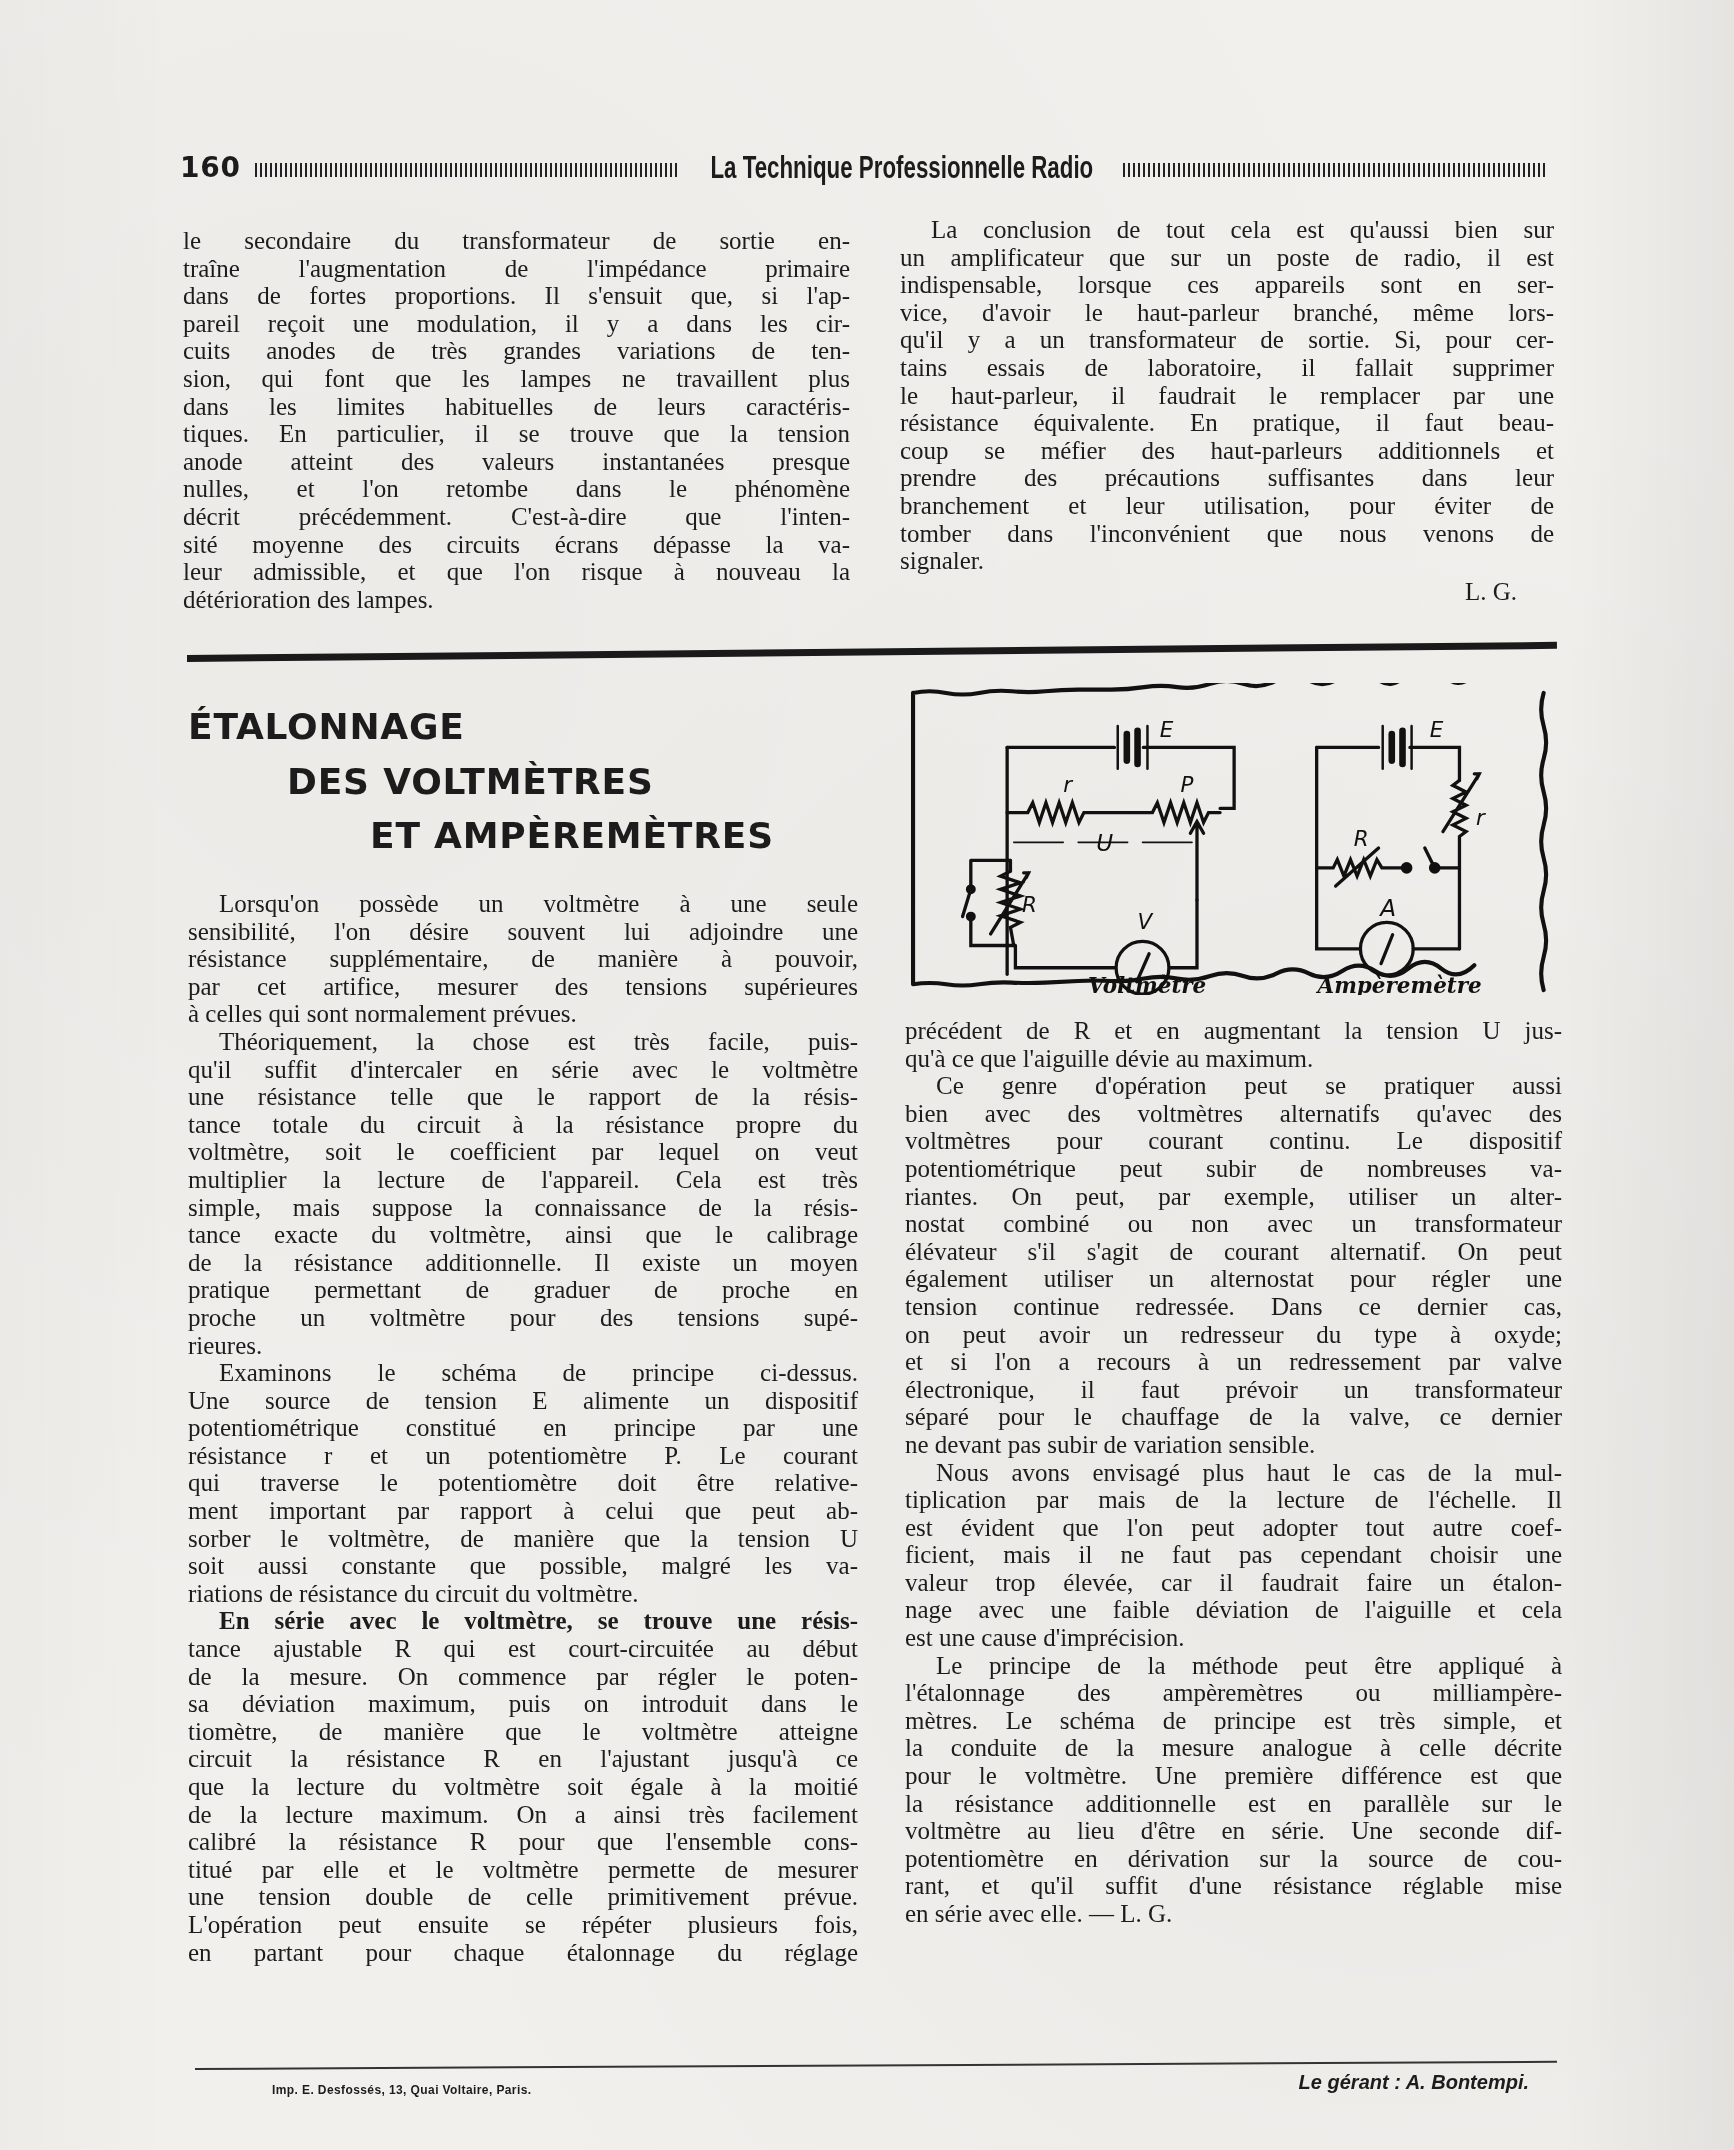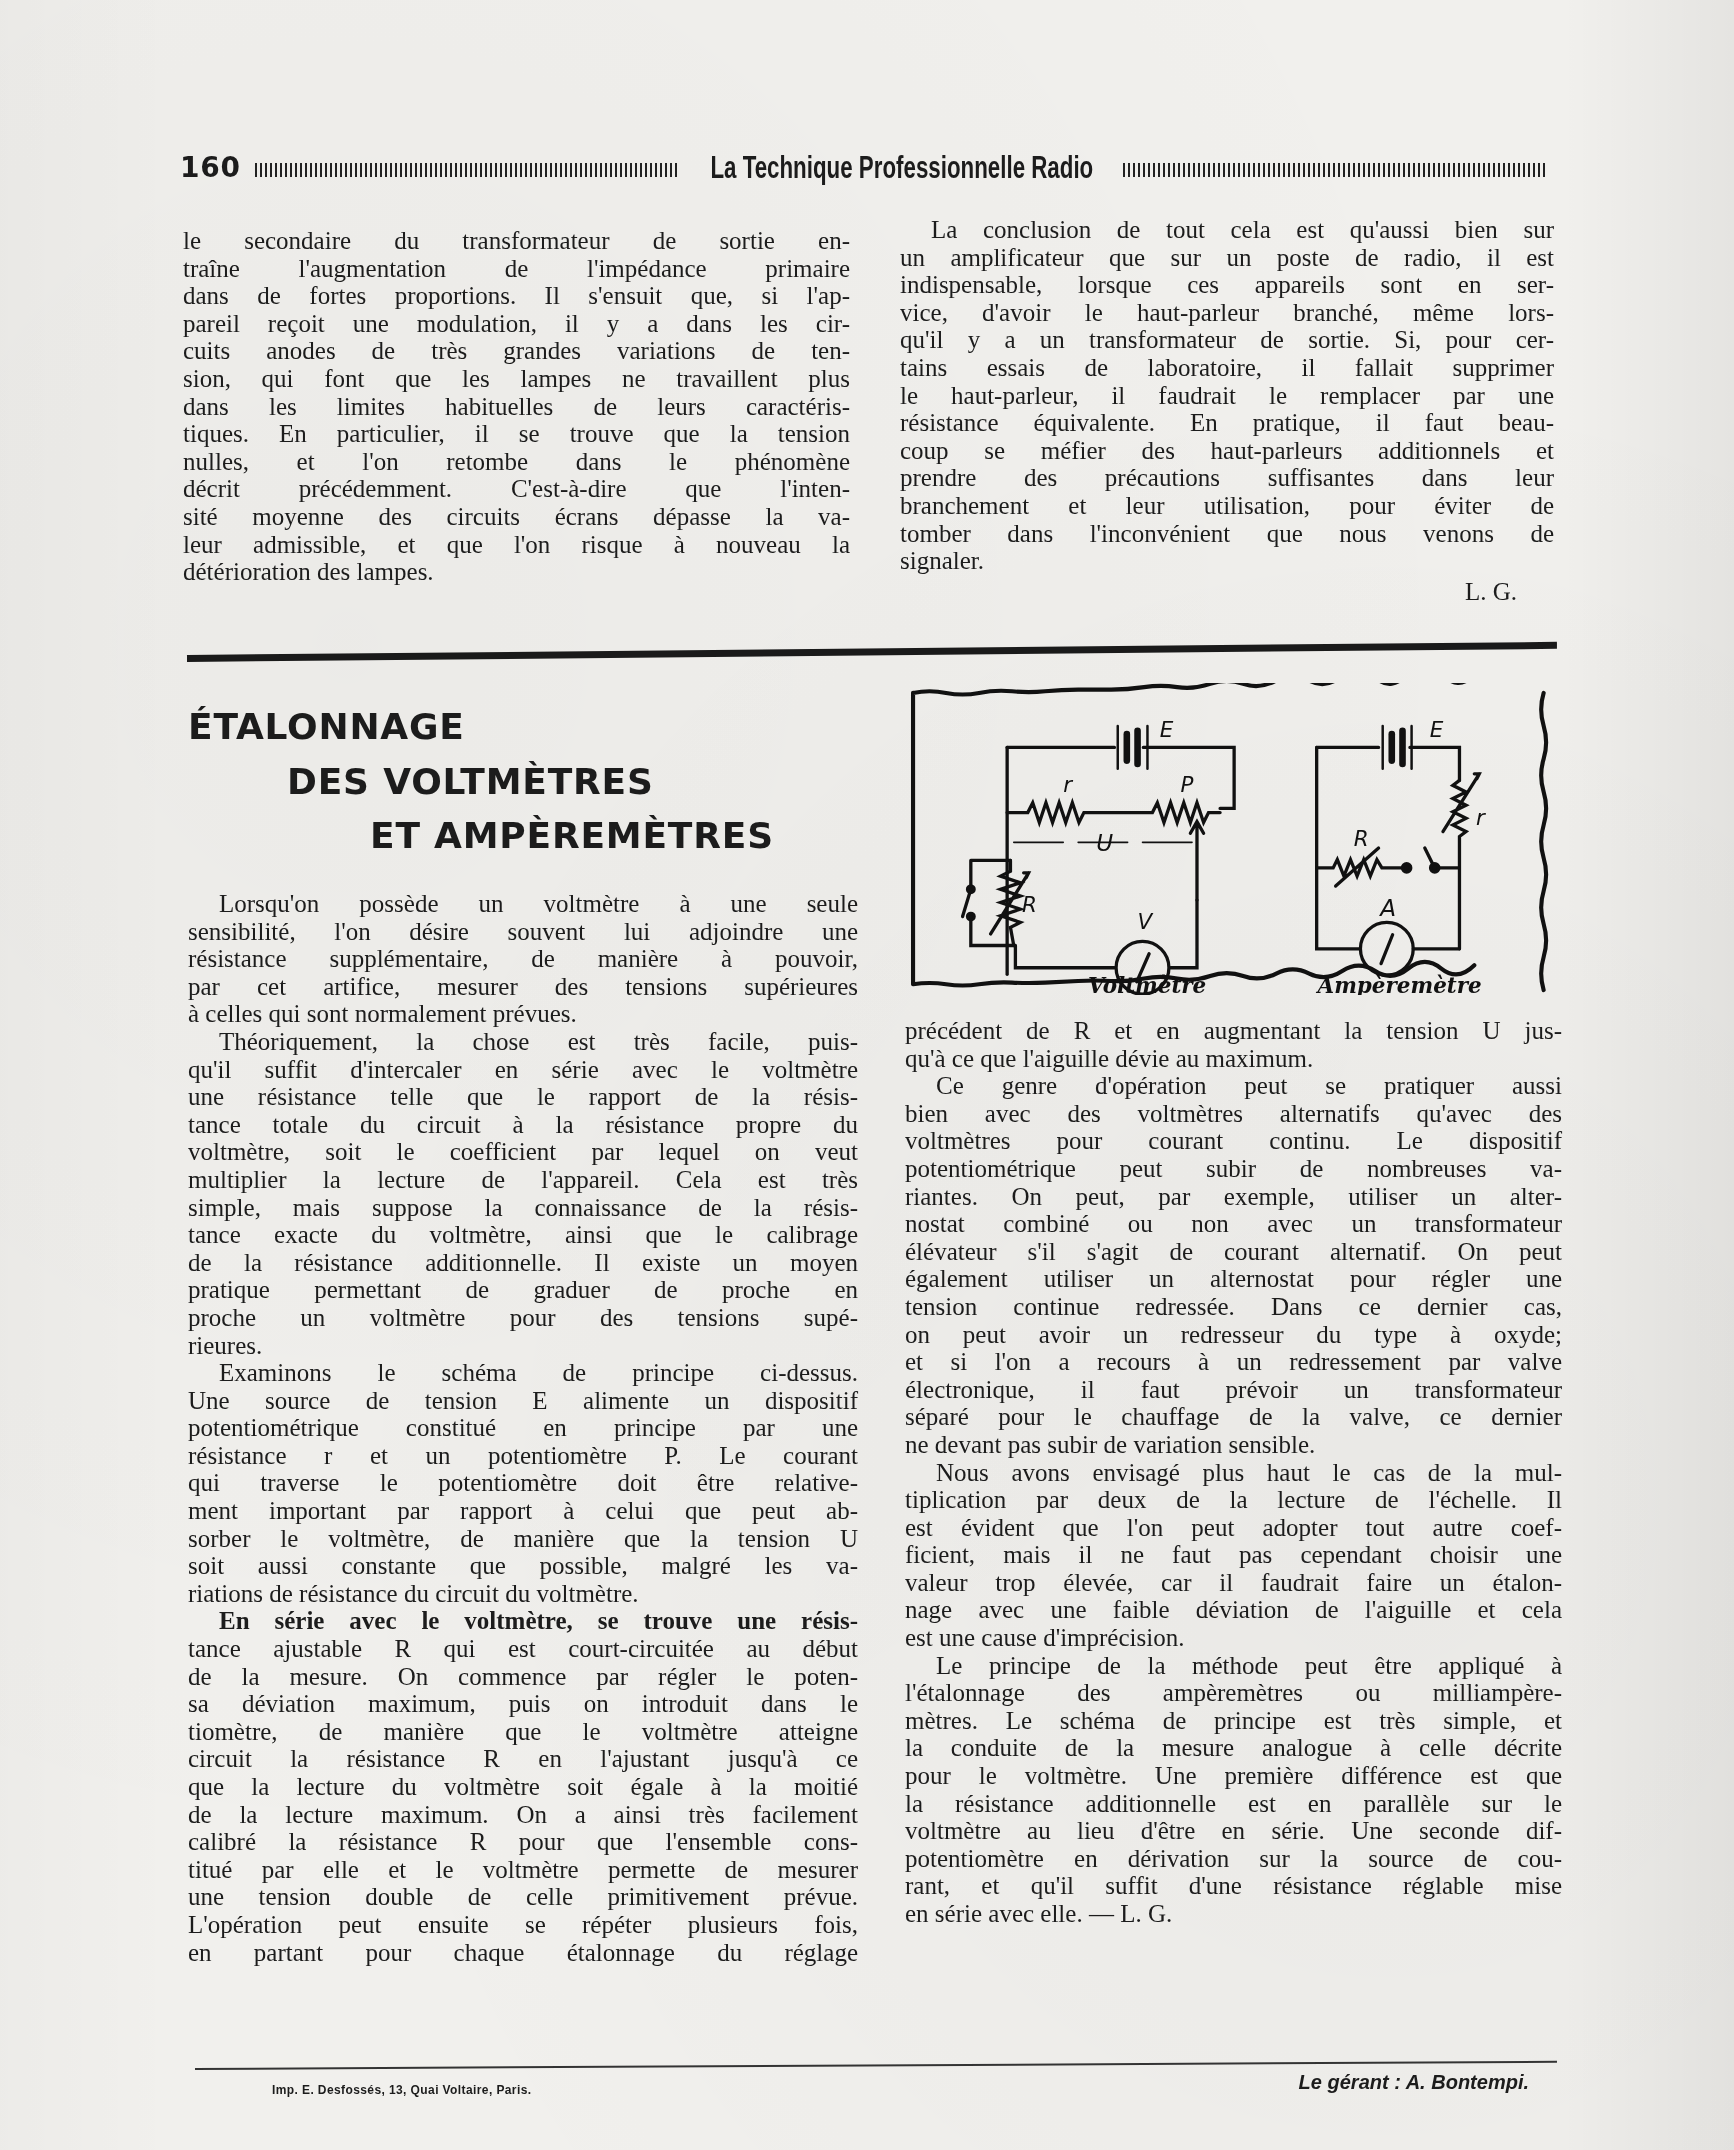--- a/index.html
+++ b/index.html
@@ -95,20 +95,21 @@
 
 <div class="col top-left" id="prev-left">
     <span class="line">le secondaire du transformateur de sortie en-</span>
     <span class="line">traîne l'augmentation de l'impédance primaire</span>
     <span class="line">dans de fortes proportions. Il s'ensuit que, si l'ap-</span>
     <span class="line">pareil reçoit une modulation, il y a dans les cir-</span>
     <span class="line">cuits anodes de très grandes variations de ten-</span>
     <span class="line">sion, qui font que les lampes ne travaillent plus</span>
     <span class="line">dans les limites habituelles de leurs caractéris-</span>
     <span class="line">tiques. En particulier, il se trouve que la tension</span>
+    <span class="line">anode atteint des valeurs instantanées presque</span>
     <span class="line">nulles, et l'on retombe dans le phénomène</span>
     <span class="line">décrit précédemment. C'est-à-dire que l'inten-</span>
     <span class="line">sité moyenne des circuits écrans dépasse la va-</span>
     <span class="line">leur admissible, et que l'on risque à nouveau la</span>
     <span class="line last">détérioration des lampes.</span>
   </div>
 <div class="col top-right" id="prev-right">
     <span class="line" style="padding-left: 31px;">La conclusion de tout cela est qu'aussi bien sur</span>
     <span class="line">un amplificateur que sur un poste de radio, il est</span>
     <span class="line">indispensable, lorsque ces appareils sont en ser-</span>
@@ -250,21 +251,21 @@
       <span class="line">également utiliser un alternostat pour régler une</span>
       <span class="line">tension continue redressée. Dans ce dernier cas,</span>
       <span class="line">on peut avoir un redresseur du type à oxyde;</span>
       <span class="line">et si l'on a recours à un redressement par valve</span>
       <span class="line">électronique, il faut prévoir un transformateur</span>
       <span class="line">séparé pour le chauffage de la valve, ce dernier</span>
       <span class="line last">ne devant pas subir de variation sensible.</span>
     </div>
     <div>
       <span class="line" style="padding-left: 31px;">Nous avons envisagé plus haut le cas de la mul-</span>
-      <span class="line">tiplication par deux de la lecture de l'échelle. Il</span>
+      <span class="line">tiplication par mais de la lecture de l'échelle. Il</span>
       <span class="line">est évident que l'on peut adopter tout autre coef-</span>
       <span class="line">ficient, mais il ne faut pas cependant choisir une</span>
       <span class="line">valeur trop élevée, car il faudrait faire un étalon-</span>
       <span class="line">nage avec une faible déviation de l'aiguille et cela</span>
       <span class="line last">est une cause d'imprécision.</span>
     </div>
     <div>
       <span class="line" style="padding-left: 31px;">Le principe de la méthode peut être appliqué à</span>
       <span class="line">l'étalonnage des ampèremètres ou milliampère-</span>
       <span class="line">mètres. Le schéma de principe est très simple, et</span>

